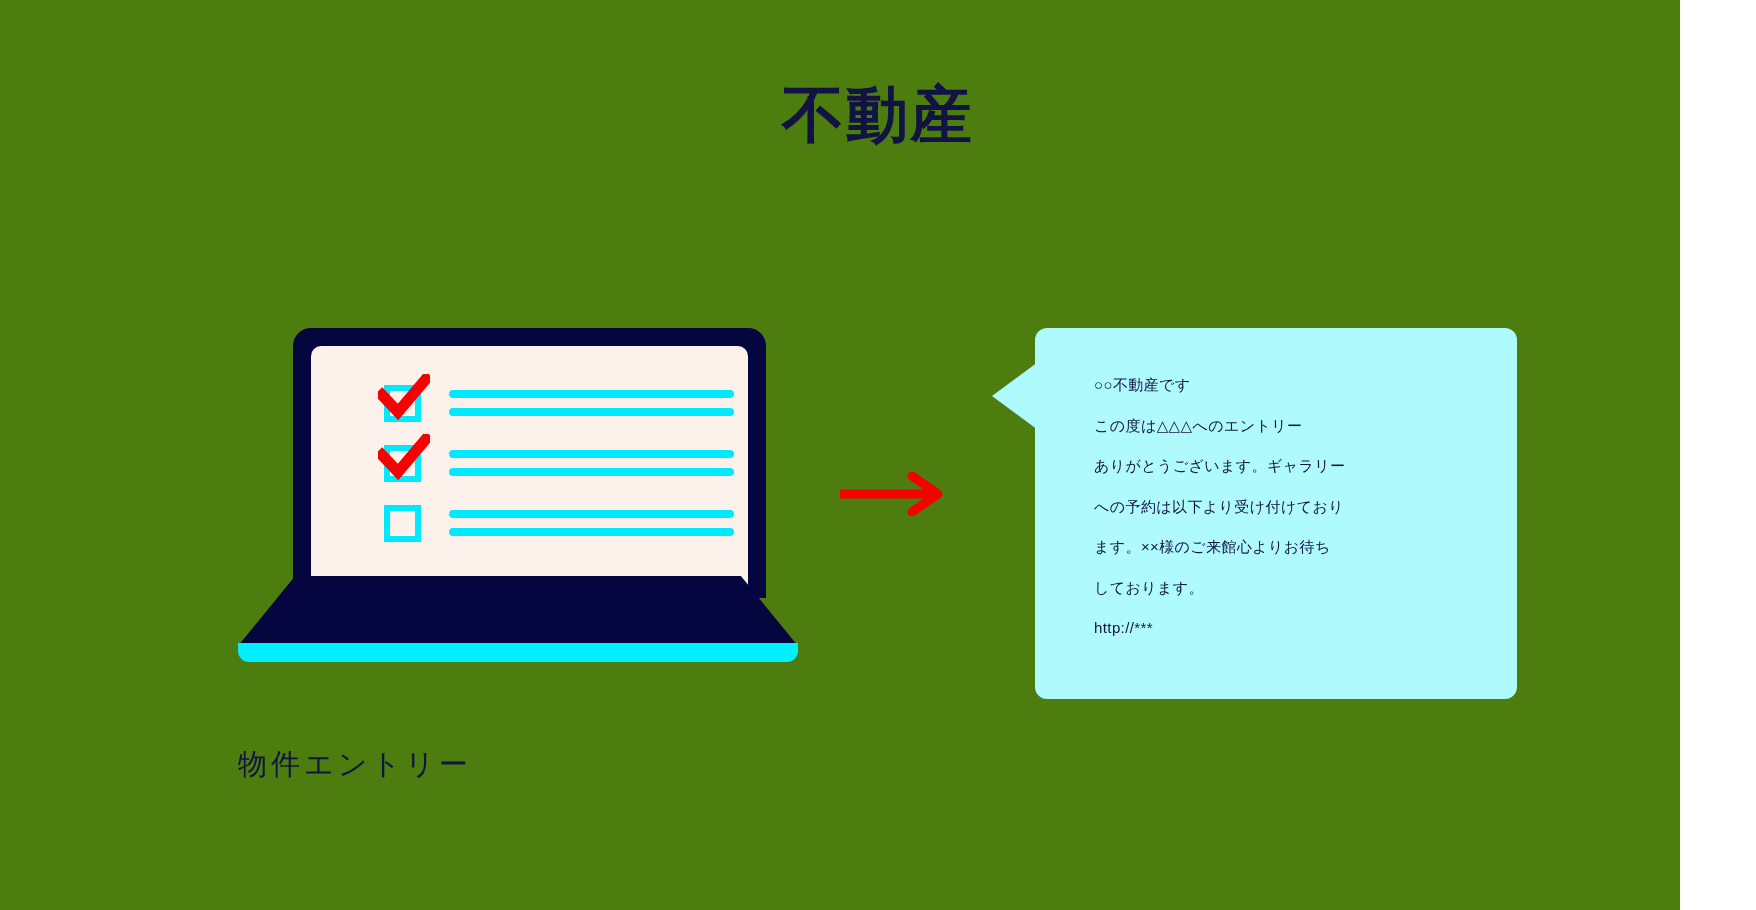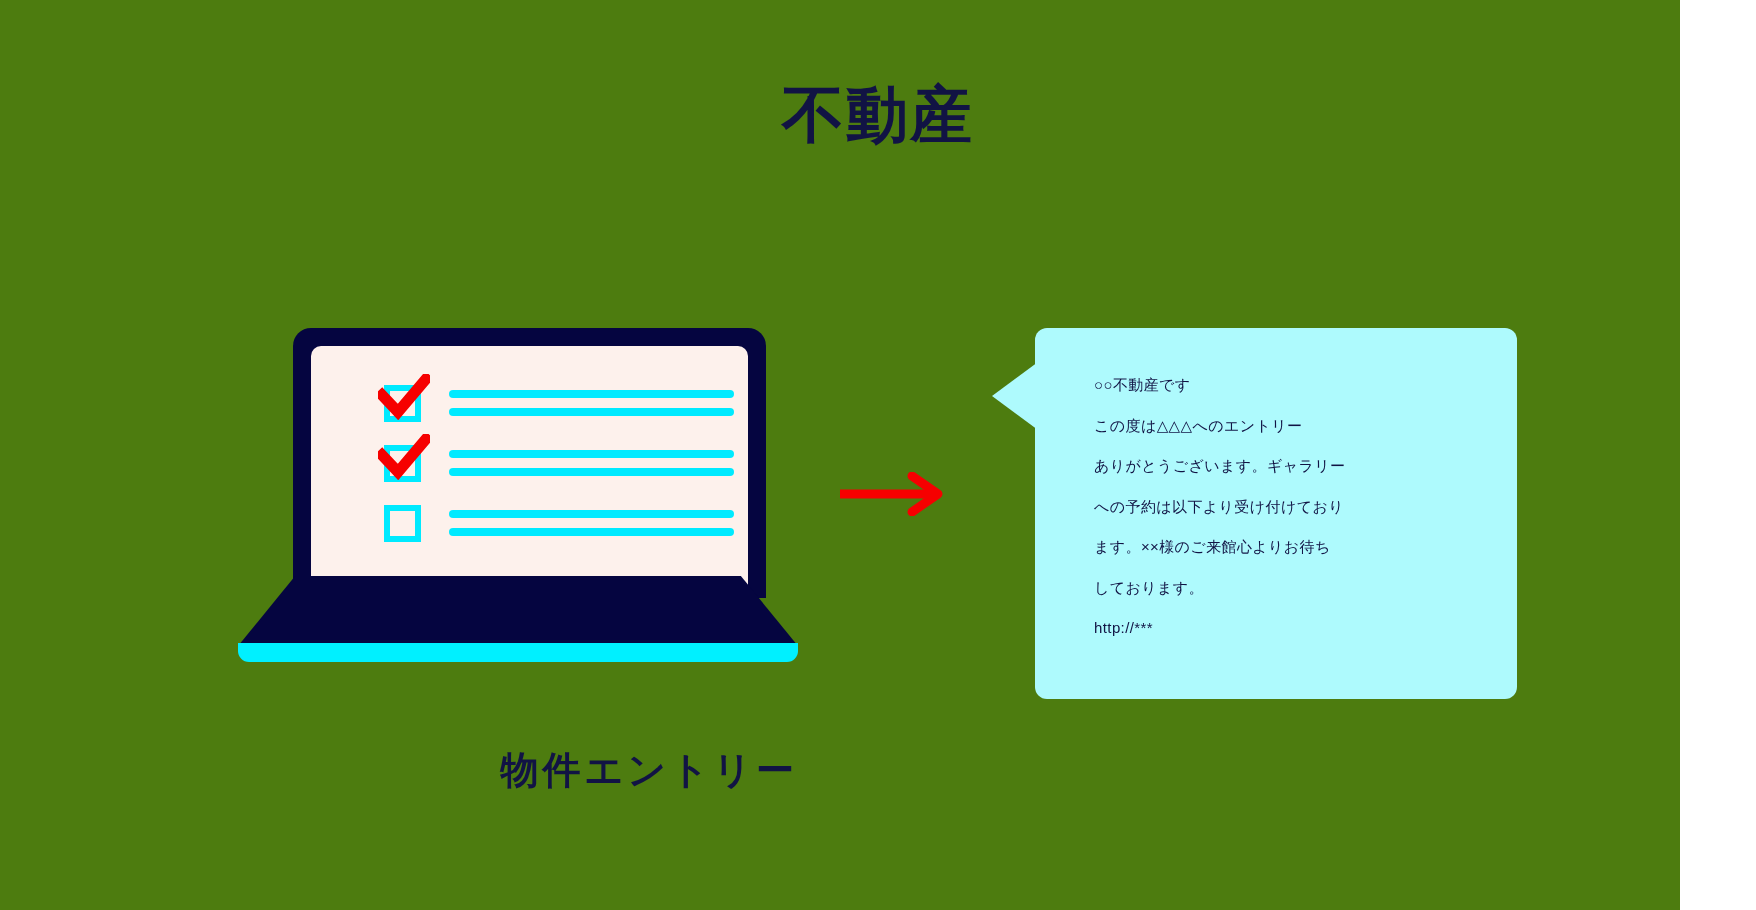--- a/index.html
+++ b/index.html
@@ -177,26 +177,26 @@
     line-height: 40.5px;
     color: #111344;
     letter-spacing: 0.4px;
     white-space: pre-line;
     font-weight: 400;
   }
 
   
   .caption {
     position: absolute;
-    font-size: 38px;
-    font-weight: 700;
+    font-size: 29px;
+    font-weight: 400;
     letter-spacing: 4px;
     color: #111344;
     white-space: nowrap;
-    text-align: right;
+    text-align: left;
   }
   #caption-left {
     left: 238px;
     top: 745px;
     width: 560px;
   }
   #caption-right {
     left: 992px;
     top: 745px;
     width: 525px;

